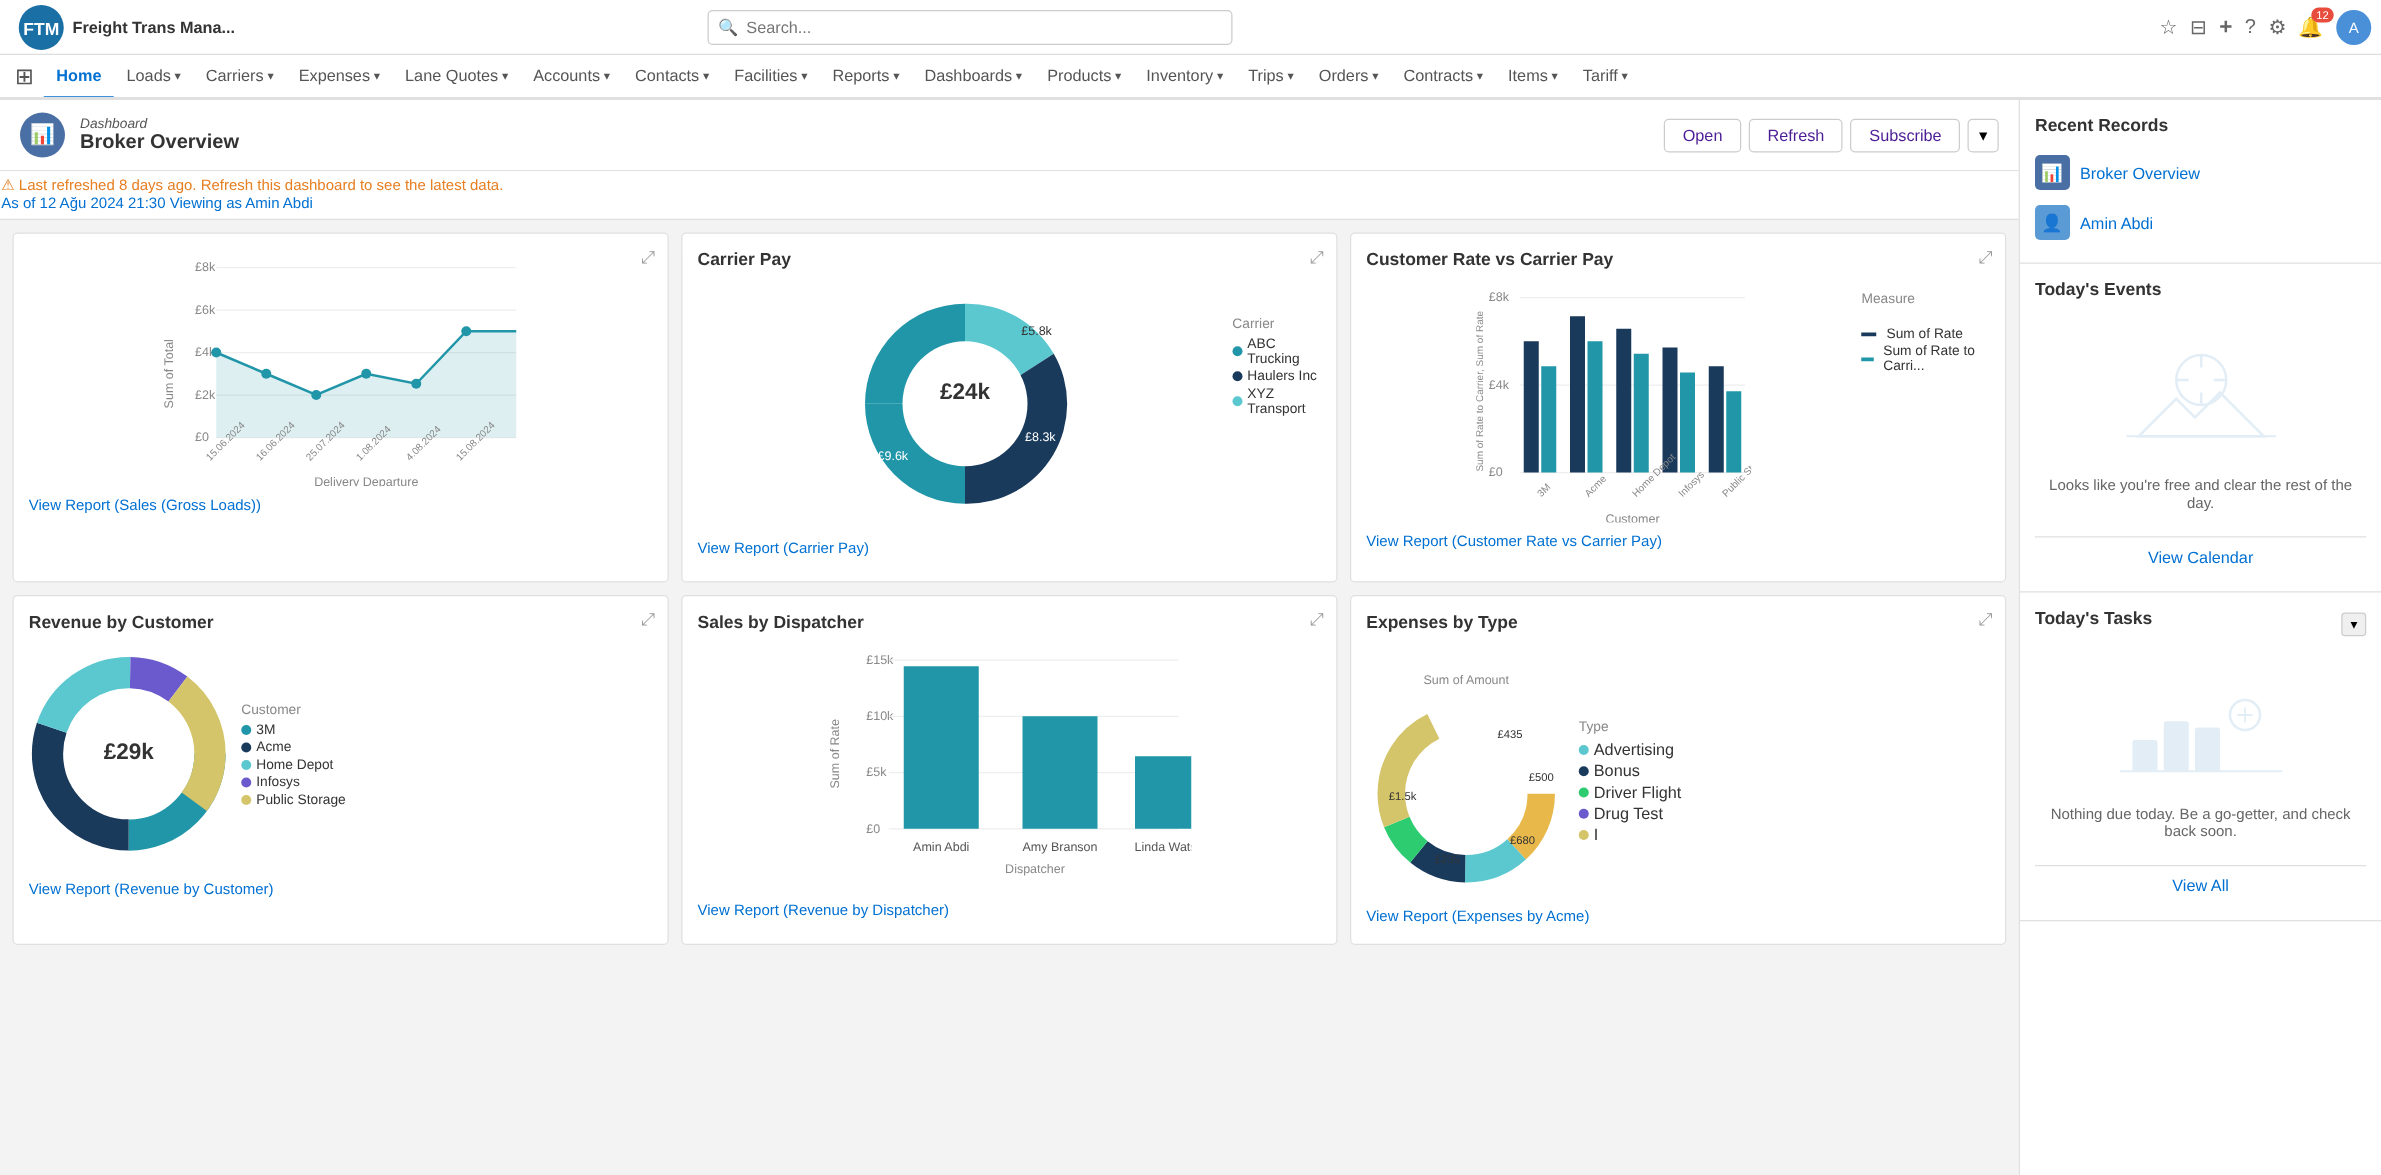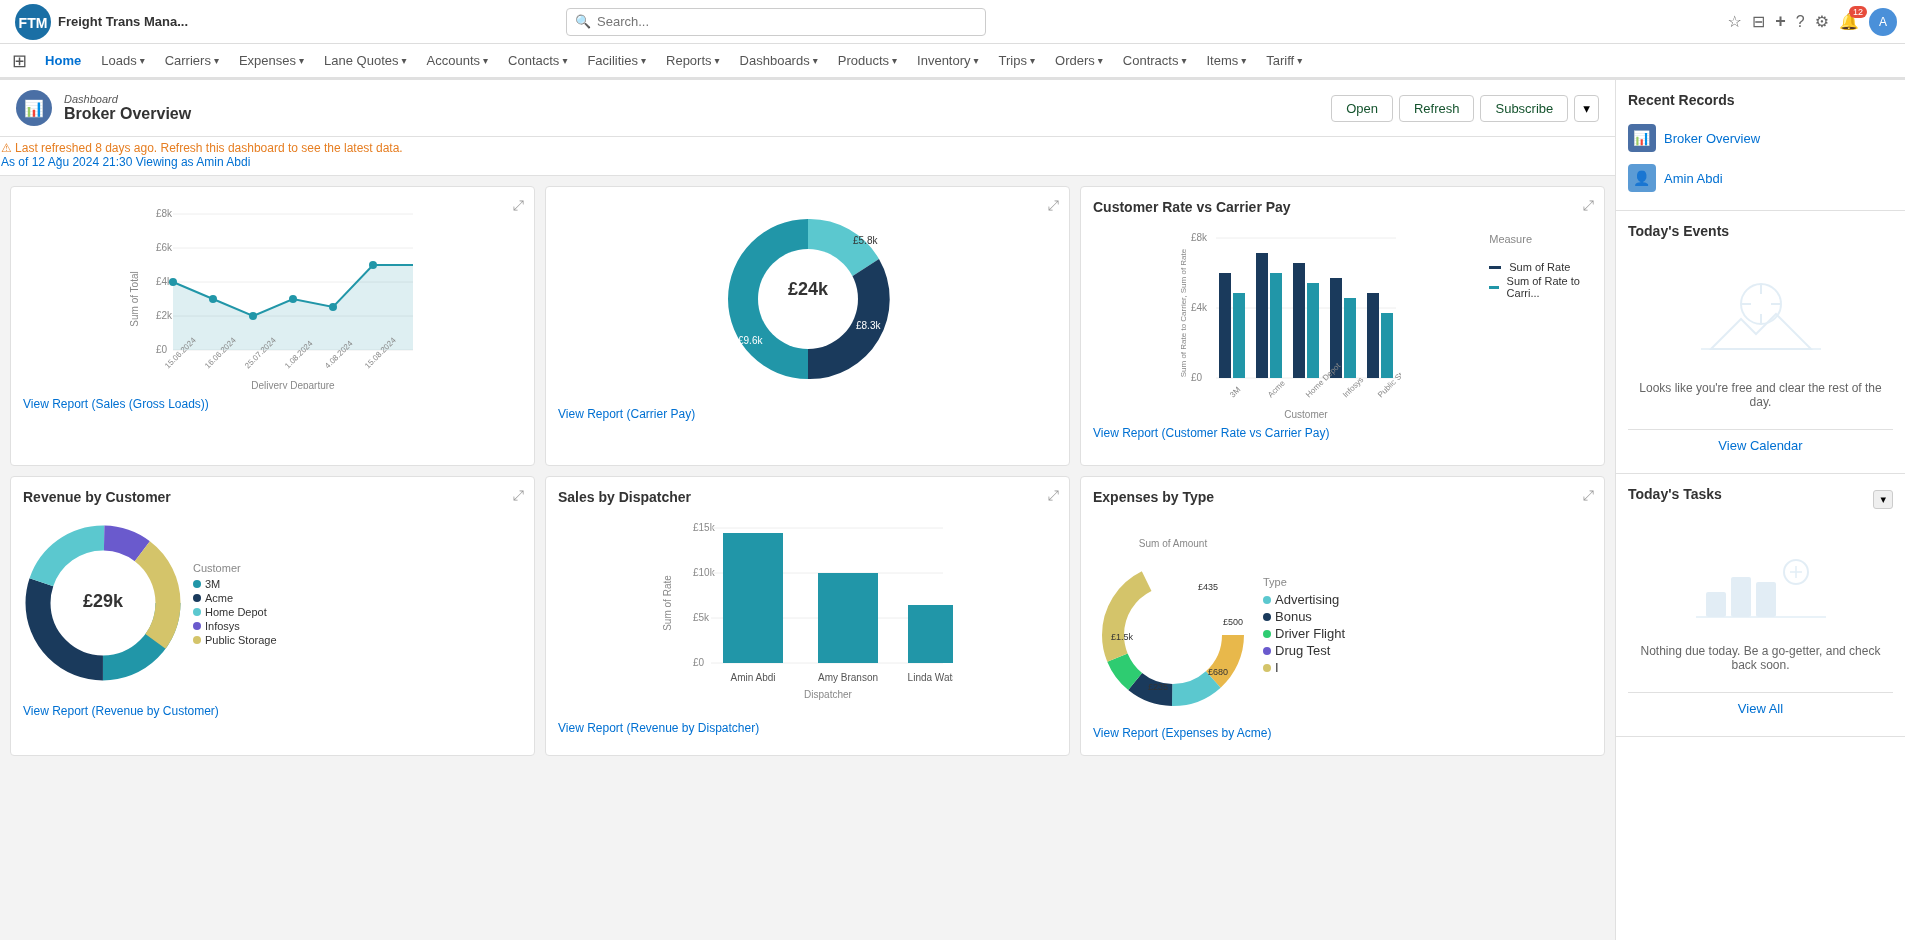--- a/index.html
+++ b/index.html
@@ -57,21 +57,21 @@
     .dash-icon {
       width: 36px; height: 36px; border-radius: 50%; background: #4a6fa5;
       display: flex; align-items: center; justify-content: center; color: #fff; font-size: 16px; margin-right: 12px;
     }
     .dash-title-group { flex: 1; }
     .dash-subtitle { font-size: 11px; color: #555; font-style: italic; }
     .dash-title { font-size: 16px; font-weight: 700; color: #333; }
     .dash-actions { display: flex; gap: 6px; }
     .btn-outline {
       padding: 5px 14px; border: 1px solid #ccc; background: #fff;
-      border-radius: 4px; font-size: 13px; cursor: pointer; color: #14532d;
+      border-radius: 4px; font-size: 13px; cursor: pointer; color: #4c1d95;
     }
     .btn-dropdown { padding: 5px 8px; border: 1px solid #ccc; background: #fff; border-radius: 4px; cursor: pointer; }
 
     
     .warn-bar { background: #fff; padding: 4px 1px 6px; border-bottom: 1px solid #e0e0e0; }
     .warn-bar .warn-line { font-size: 12px; color: #e67e22; }
     .warn-bar .info-line { font-size: 12px; color: #0070d2; }
 
     
     .chart-grid { display: grid; grid-template-columns: 1fr 1fr 1fr; gap: 10px; padding: 10px; }
@@ -229,20 +229,21 @@
             <text x="200" y="170" font-size="8" fill="#888" transform="rotate(-45,200,170)">4.08.2024</text>
             <text x="240" y="170" font-size="8" fill="#888" transform="rotate(-45,240,170)">15.08.2024</text>
 
             <text x="165" y="190" font-size="10" fill="#888" text-anchor="middle">Delivery Departure</text>
           </svg>
         </div>
         <a class="view-report">View Report (Sales (Gross Loads))</a>
       </div>
 
       <div class="chart-card">
+        <div class="chart-card-title">Carrier Pay</div>
         <span class="expand-icon">⤢</span>
         <div style="display:flex;justify-content:space-between;align-items:flex-start;">
           <div class="chart-container">
             <svg width="200" height="200" viewBox="0 0 200 200">
               <text x="100" y="88" text-anchor="middle" font-size="10" fill="#888">Sum of Rate to Carrier</text>
 
               <path d="M100,20 A80,80 0 0,1 171,60 L140,80 A45,45 0 0,0 100,55 Z" fill="#5bc8cf"></path>
 
               <path d="M171,60 A80,80 0 0,1 100,180 L100,135 A45,45 0 0,0 140,80 Z" fill="#1a3a5c"></path>
 
@@ -250,20 +251,35 @@
 
               <path d="M20,100 A80,80 0 0,1 100,20 L100,55 A45,45 0 0,0 65,100 Z" fill="#2196a8"></path>
               <circle cx="100" cy="100" r="50" fill="white"></circle>
 
               <text x="145" y="45" font-size="10" fill="#333">£5.8k</text>
               <text x="148" y="130" font-size="10" fill="#fff">£8.3k</text>
               <text x="30" y="145" font-size="10" fill="#fff">£9.6k</text>
 
               <text x="100" y="96" text-anchor="middle" font-size="18" font-weight="bold" fill="#333">£24k</text>
             </svg>
+          </div>
+          <div class="legend" style="padding-top:30px;">
+            <div style="font-size:11px;color:#888;margin-bottom:4px;">Carrier</div>
+            <div class="legend-item">
+                <span class="legend-dot" style="background:#2196a8;"></span>
+                <span>ABC Trucking</span>
+              </div>
+            <div class="legend-item">
+                <span class="legend-dot" style="background:#1a3a5c;"></span>
+                <span>Haulers Inc</span>
+              </div>
+            <div class="legend-item">
+                <span class="legend-dot" style="background:#5bc8cf;"></span>
+                <span>XYZ Transport</span>
+              </div>
           </div>
         </div>
         <a class="view-report">View Report (Carrier Pay)</a>
       </div>
 
       <div class="chart-card">
         <div class="chart-card-title">Customer Rate vs Carrier Pay</div>
         <span class="expand-icon">⤢</span>
         <div style="display:flex;justify-content:space-between;align-items:flex-start;">
           <div class="chart-container">

